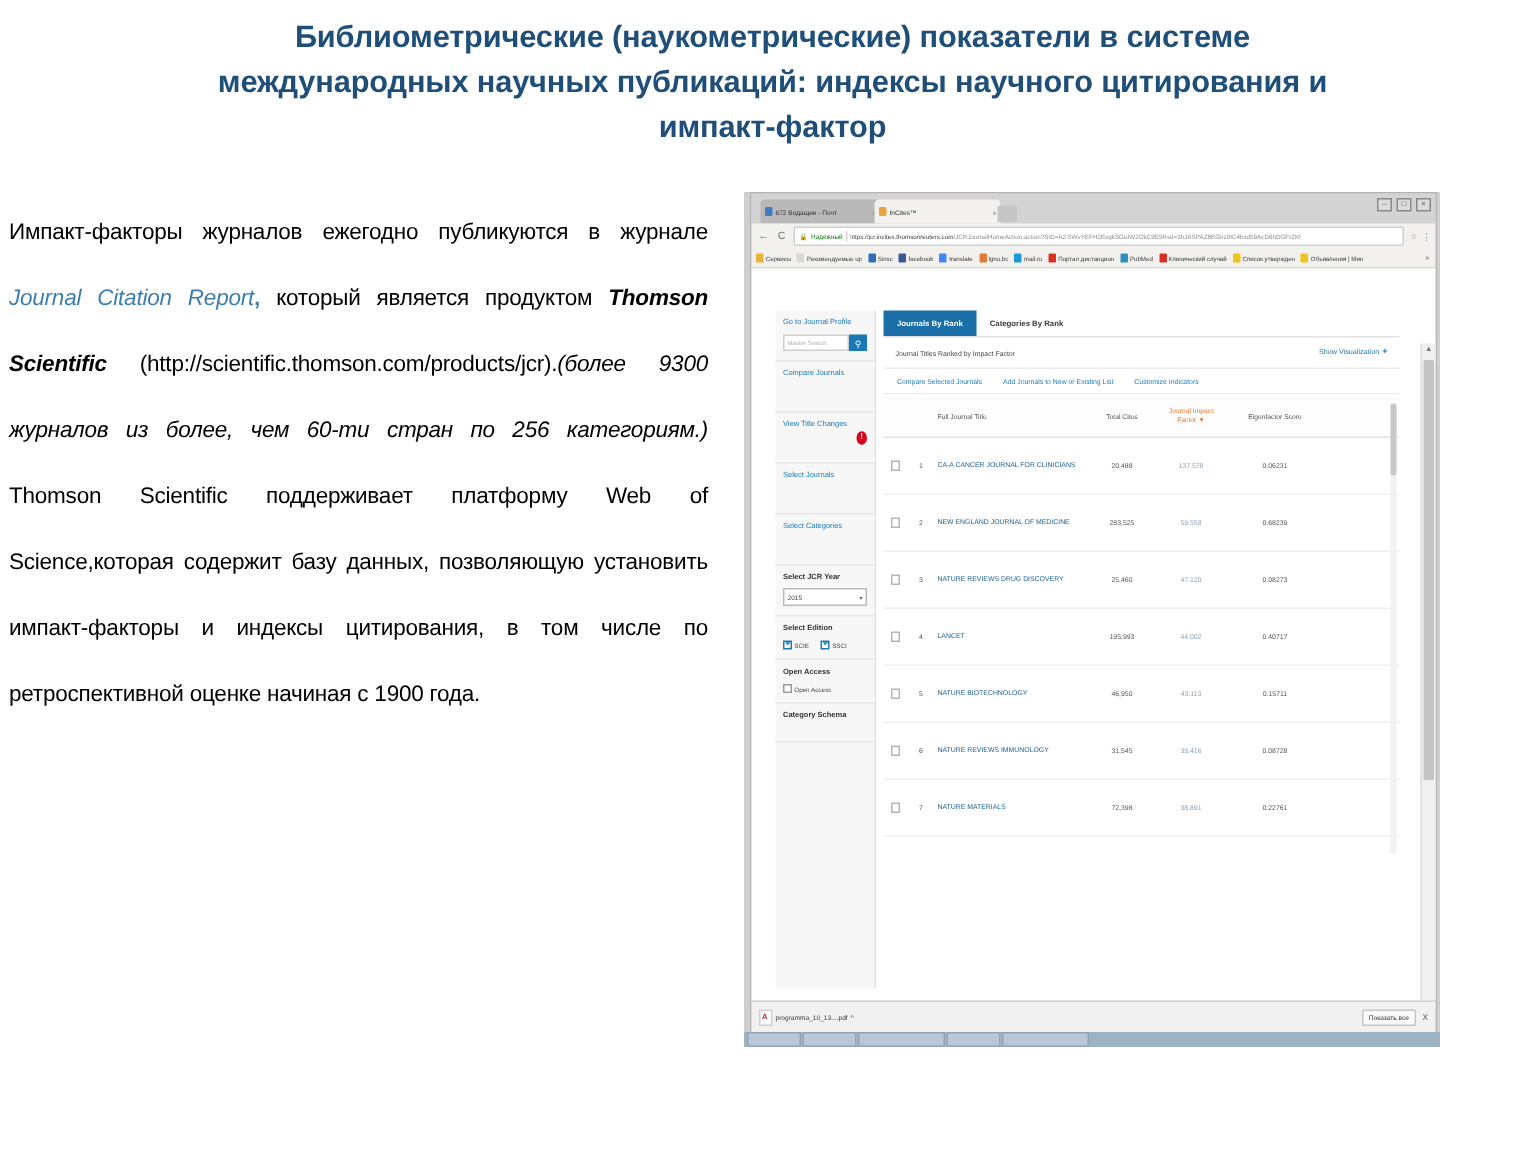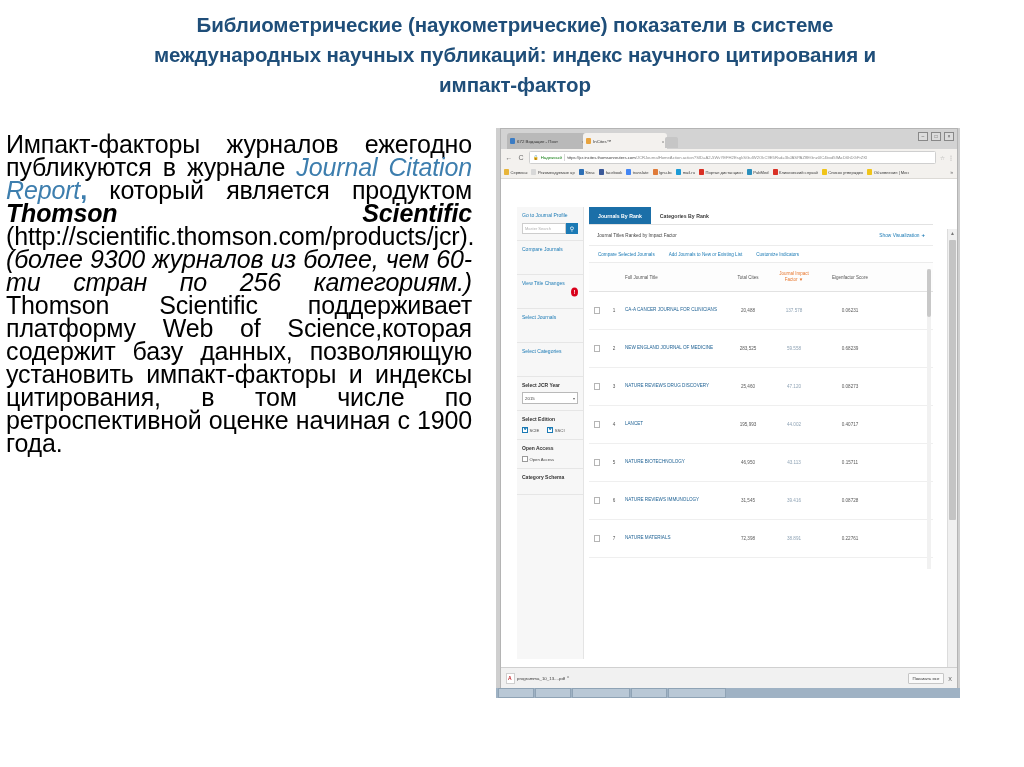--- a/index.html
+++ b/index.html
@@ -26,22 +26,22 @@
     font-size: 20.5px;
     line-height: 30px;
     letter-spacing: -0.1px;
   }
 
   
   .bodytext {
     position: absolute;
     left: 6px; top: 133px;
     width: 466px;
-    font-size: 25px;
-    line-height: 23px;
+    font-size: 15px;
+    line-height: 44px;
     color: #000000;
     text-align: justify;
     text-justify: inter-word;
     letter-spacing: -0.15px;
   }
   .bodytext .ital-blue { font-style: italic; color: #3D7EAE; }
   .bodytext .comma-blue { color: #3D7EAE; font-weight: bold; }
   .bodytext .bolditalic { font-weight: bold; font-style: italic; }
   .bodytext .ital { font-style: italic; }
   .bodytext p { margin: 0; }
@@ -330,21 +330,21 @@
     width: 34px; height: 8px; background: #b9c8d6;
     border: 0.6px solid #8fa3b5;
   }
   .tb-item.wide { width: 56px; }
 </style>
 </head>
 <body>
 
 <div class="slide">
 
-  <div class="title">Библиометрические (наукометрические) показатели в системе международных научных публикаций: индекс научного цитирования и импакт-фактор</div>
+  <div class="title">Библиометрические (наукометрические) показатели в системе международных научных публикаций: индексы научного цитирования и импакт-фактор</div>
 
   <div class="bodytext">
     <p>
       <span>Импакт-факторы журналов ежегодно публикуются в журнале </span><span class="ital-blue">Journal Citation Report</span><span class="comma-blue">,</span><span> который является продуктом </span><span class="bolditalic">Thomson Scientific</span><span> (http://scientific.thomson.com/products/jcr).</span><span class="ital">(более 9300 журналов из более, чем 60-ти стран по 256 категориям.)</span><span> Thomson Scientific поддерживает платформу Web of Science,которая содержит базу данных, позволяющую установить импакт-факторы и индексы цитирования, в том числе по ретроспективной оценке начиная с 1900 года.</span>
     </p>
   </div>
 
   <div class="shot">
     <div class="win-frame">
 

